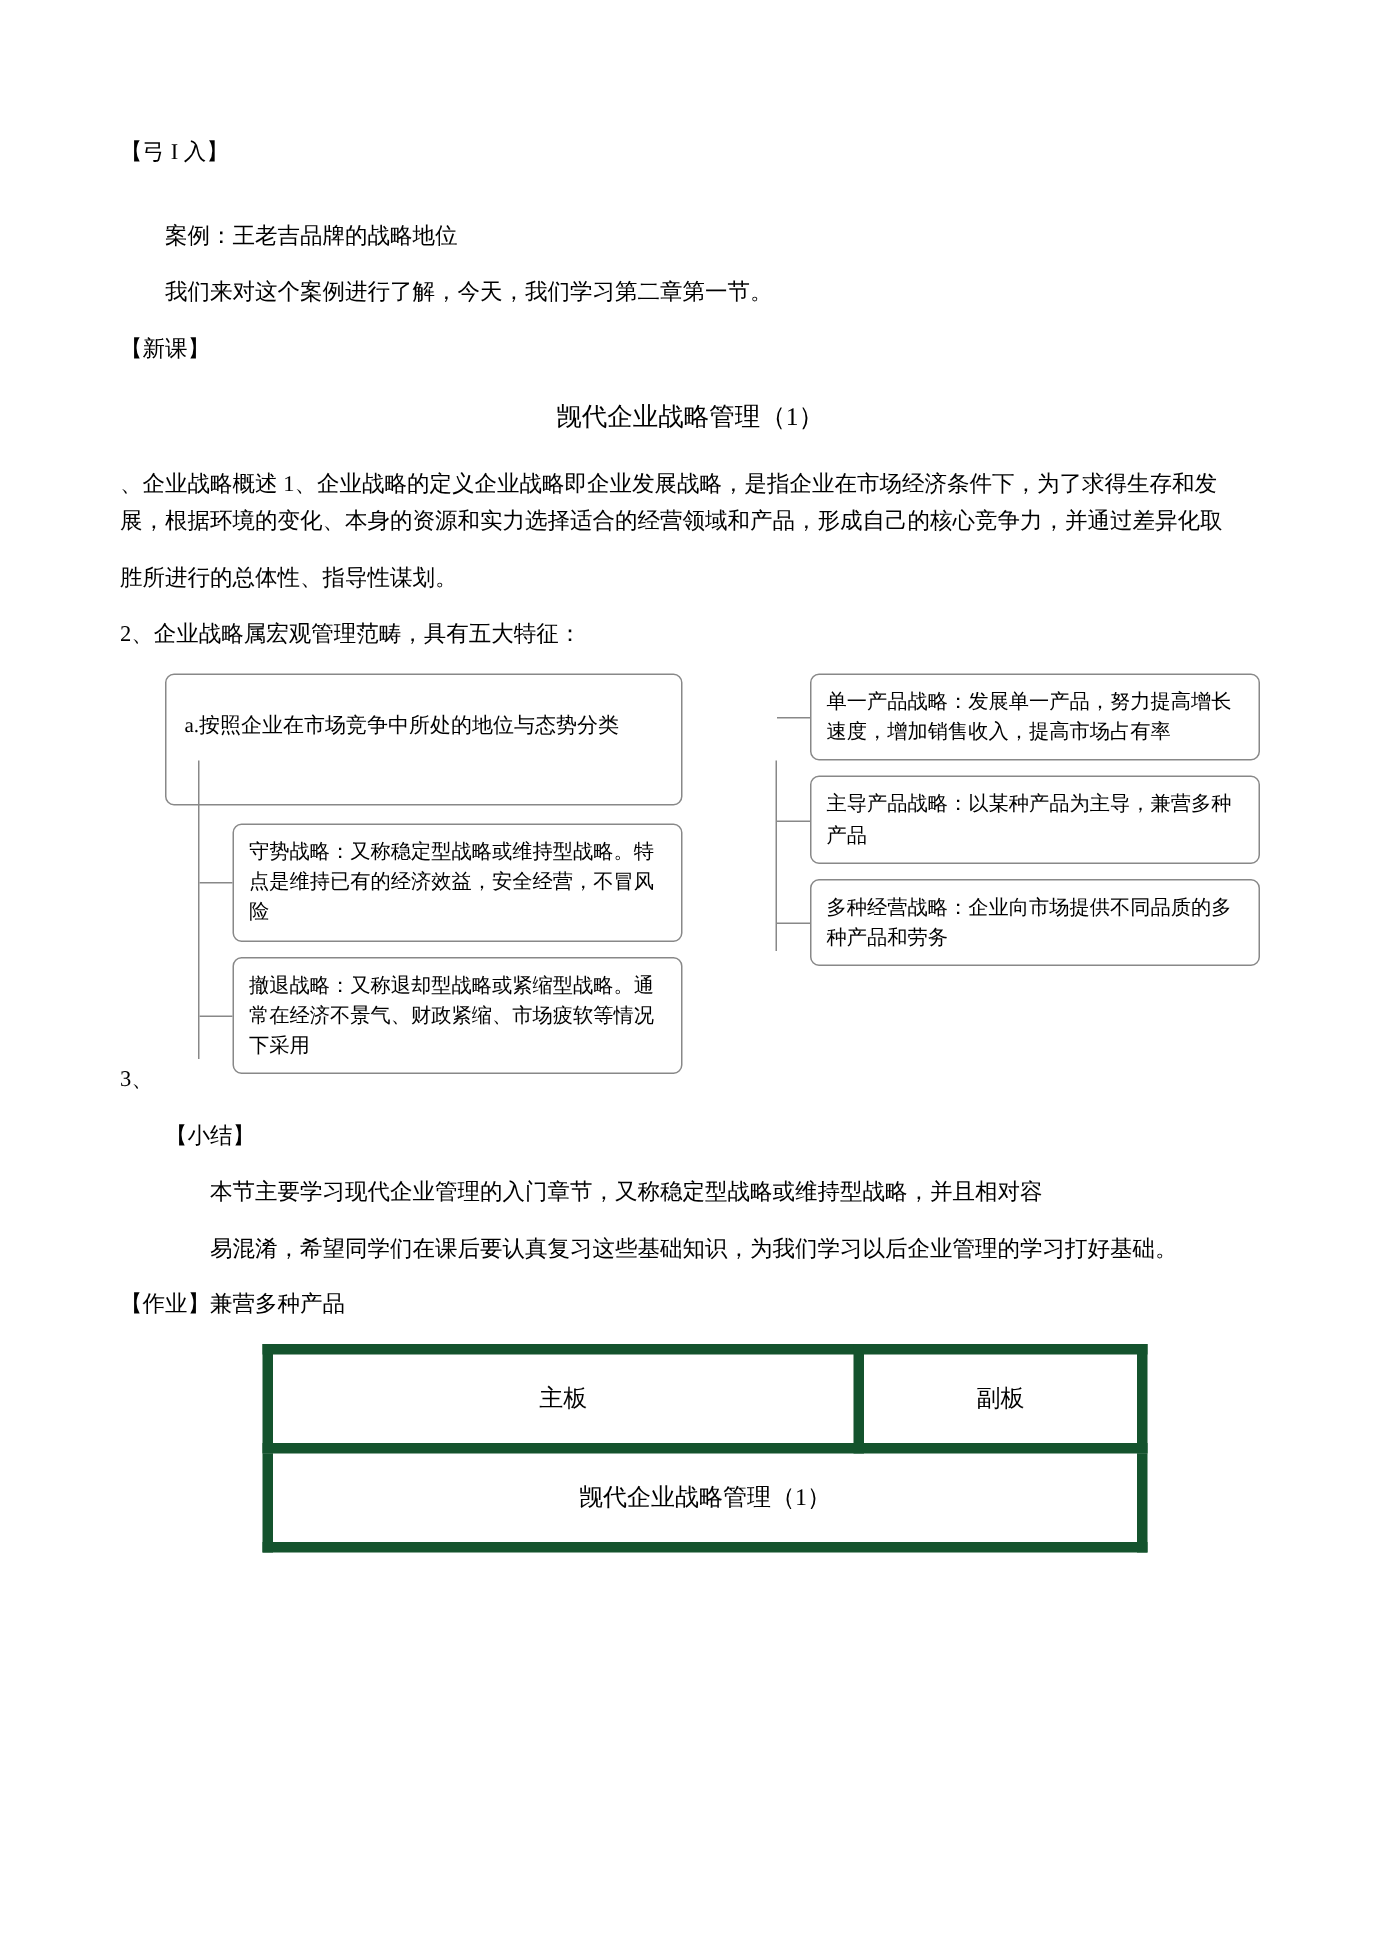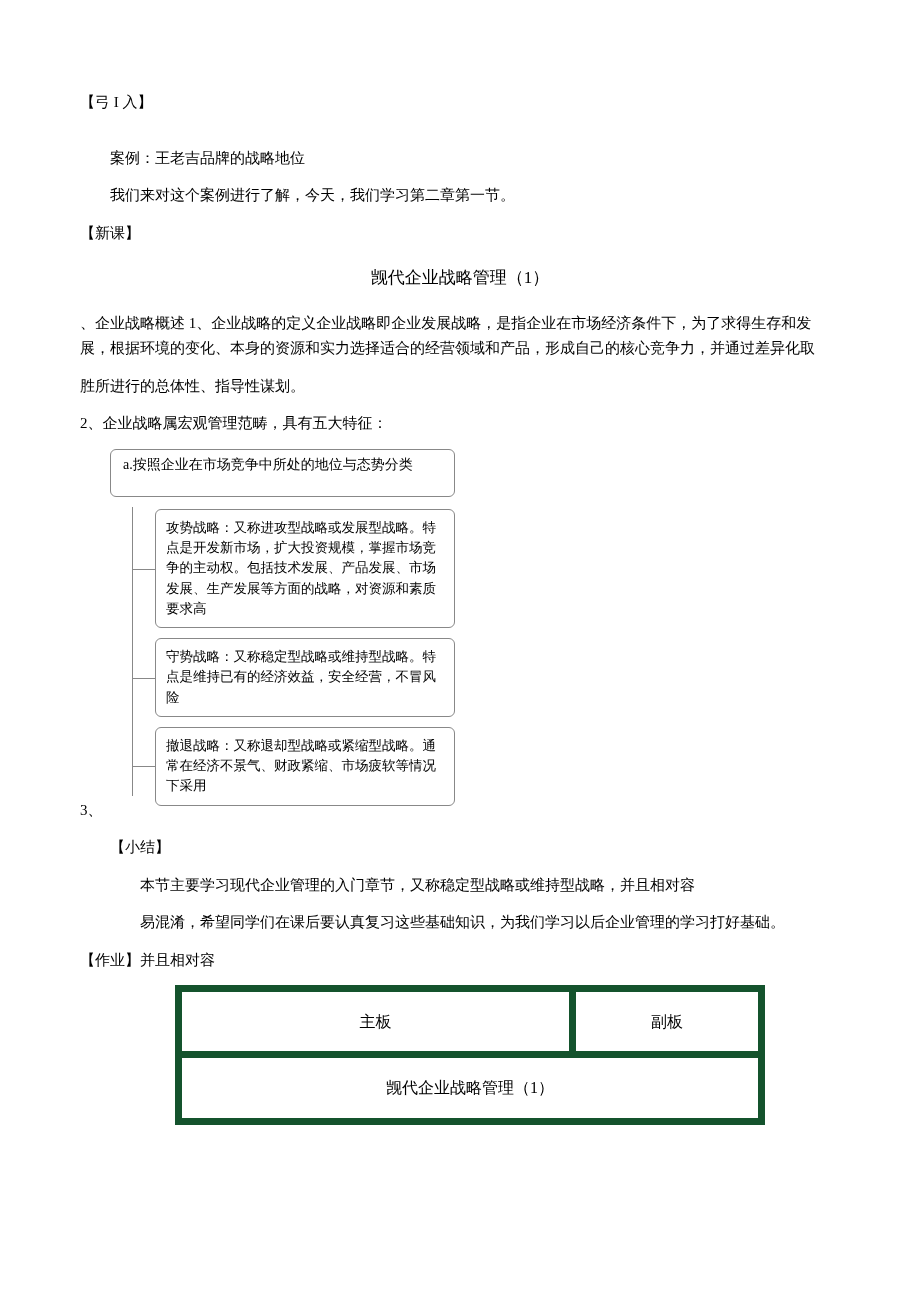--- a/index.html
+++ b/index.html
@@ -39,21 +39,21 @@
       margin-top: 10px;
       align-items: flex-start;
     }
     .diag-col {
       flex: 1;
       position: relative;
     }
     .diag-header {
       border: 1px solid #888;
       border-radius: 6px;
-      padding: 4px 12px;
+      padding: 24px 12px;
       margin-bottom: 12px;
       font-size: 14px;
       line-height: 1.5;
       min-height: 38px;
     }
     .diag-items {
       margin-left: 45px;
     }
     .diag-item {
       border: 1px solid #888;
@@ -117,39 +117,43 @@
 
 <div class="para">胜所进行的总体性、指导性谋划。</div>
 
 <div class="para">2、企业战略属宏观管理范畴，具有五大特征：</div>
 
 <div class="diagram-row">
   <div class="diag-col">
     <div class="connector-v"></div>
     <div class="diag-header">a.按照企业在市场竞争中所处的地位与态势分类</div>
     <div class="diag-items">
-      <div class="diag-item">攻势战略：又称进攻型战略或发展型战略。特点是开发新市场，扩大投资规模，掌握市场竞争的主动权。包括技术发展、产品发展、市场发展、生产发展等方面的战略，对资源和素质要求高</div>
       <div class="diag-item">守势战略：又称稳定型战略或维持型战略。特点是维持已有的经济效益，安全经营，不冒风险</div>
       <div class="diag-item">撤退战略：又称退却型战略或紧缩型战略。通常在经济不景气、财政紧缩、市场疲软等情况下采用</div>
     </div>
   </div>
   <div class="diag-col">
     <div class="connector-v"></div>
+    <div class="diag-items">
+      <div class="diag-item">单一产品战略：发展单一产品，努力提高增长速度，增加销售收入，提高市场占有率</div>
+      <div class="diag-item">主导产品战略：以某种产品为主导，兼营多种产品</div>
+      <div class="diag-item">多种经营战略：企业向市场提供不同品质的多种产品和劳务</div>
+    </div>
   </div>
 </div>
 
 <div class="para num3">3、</div>
 
 <div class="indent2">【小结】</div>
 
 <div class="indent2" style="text-indent:2em;">本节主要学习现代企业管理的入门章节，又称稳定型战略或维持型战略，并且相对容</div>
 
 <div class="indent2" style="text-indent:2em;">易混淆，希望同学们在课后要认真复习这些基础知识，为我们学习以后企业管理的学习打好基础。</div>
 
-<div class="para">【作业】并且相对容</div>
+<div class="para">【作业】兼营多种产品</div>
 
 <table class="tbl">
   <tbody>
       <tr>
     <td class="c1">主板</td>
     <td class="c2">副板</td>
   </tr>
   <tr>
     <td colspan="2">觊代企业战略管理（1）</td>
   </tr>

